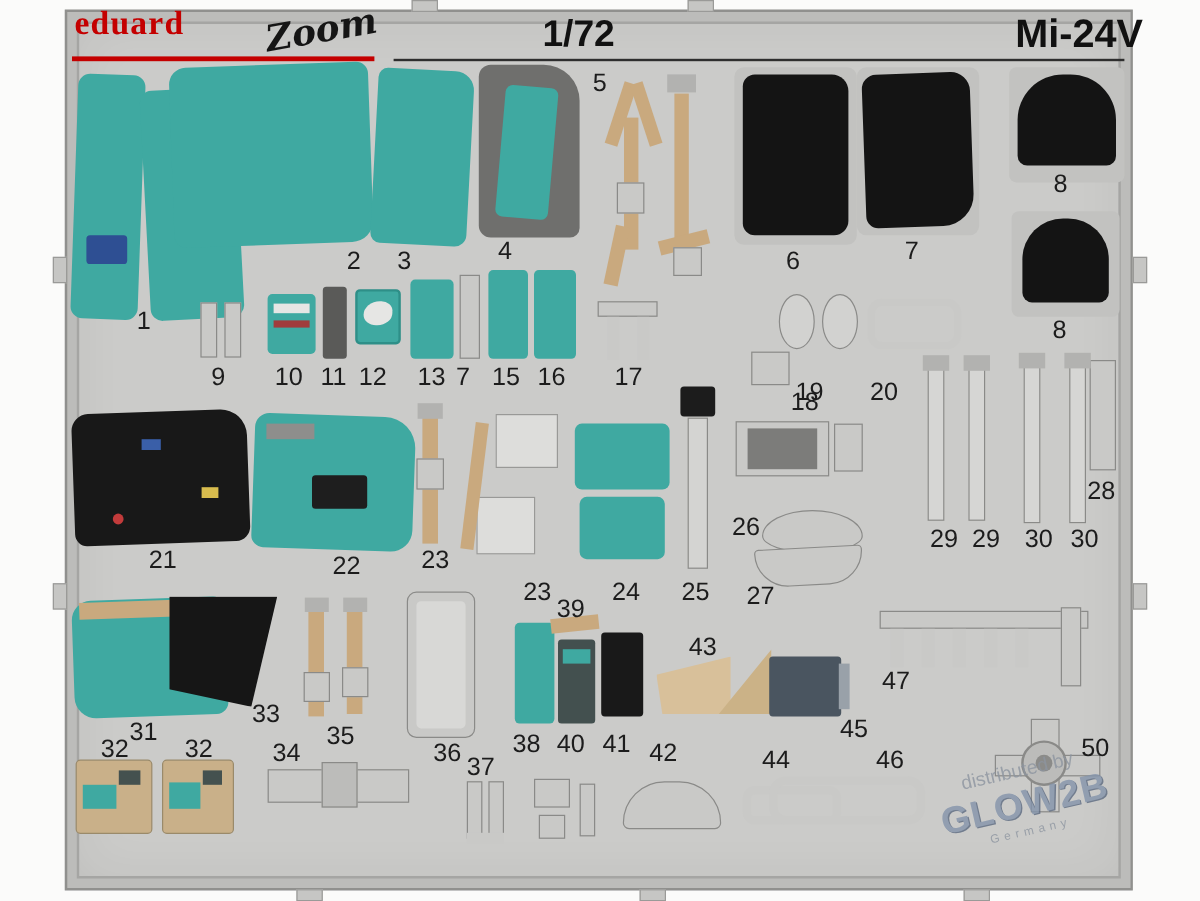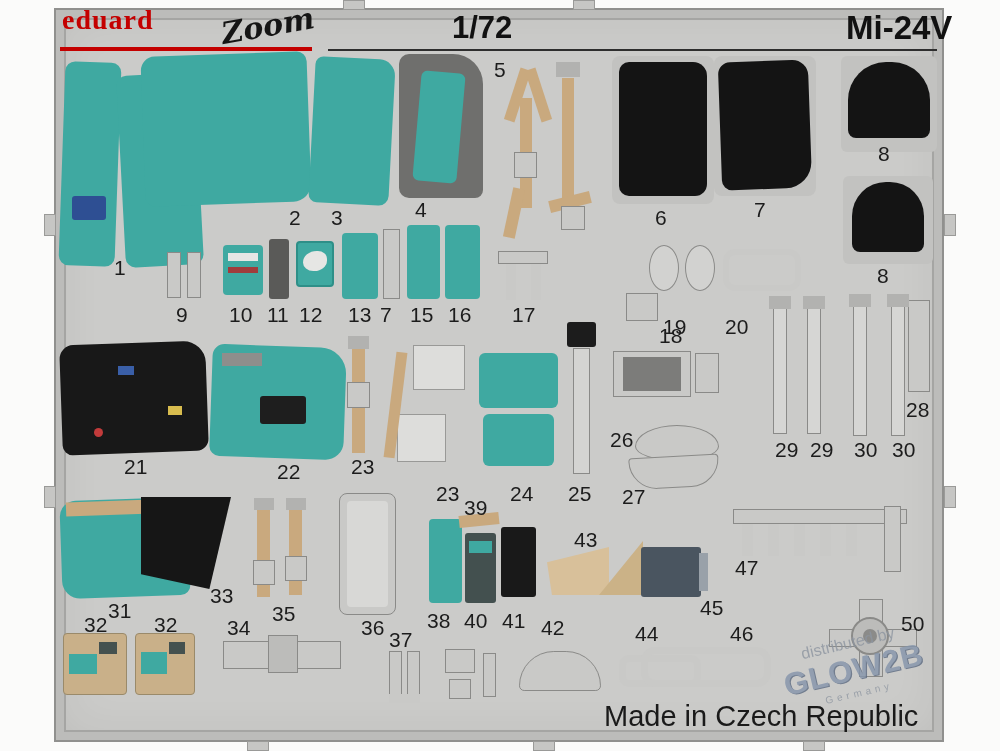--- a/index.html
+++ b/index.html
@@ -245,21 +245,20 @@
       <div class="shape" style="left: 846px; top: 524px; width: 11px; height: 32px; background: rgb(201, 201, 199);"></div>
       <div class="shape" style="left: 884px; top: 506px; width: 17px; height: 66px; background: rgb(201, 201, 199); border: 1px solid rgb(138, 138, 136);"></div>
       <div class="part-num" style="left: 735px; top: 556px;">47</div>
       <div class="shape" style="left: 829px; top: 629px; width: 88px; height: 18px; background: rgb(201, 201, 199); border: 1px solid rgb(138, 138, 136);"></div>
       <div class="shape" style="left: 859px; top: 599px; width: 24px; height: 78px; background: rgb(201, 201, 199); border: 1px solid rgb(138, 138, 136);"></div>
       <div class="shape" style="left: 851px; top: 617px; width: 38px; height: 38px; background: rgb(188, 188, 186); border-radius: 50%; border: 2px solid rgb(138, 138, 136);"></div>
       <div class="shape" style="left: 863px; top: 629px; width: 14px; height: 14px; background: rgb(139, 139, 137); border-radius: 50%;"></div>
       <div class="part-num" style="left: 901px; top: 612px;">50</div>
     </div>
 
-  <div id="madein">Made in Czech Republic</div>
 
   <div id="watermark">
     <div id="wm-1">distributed by</div>
     <div id="wm-2">GLOW2B</div>
     <div id="wm-3">Germany</div>
   </div>
 
 </div>
 
 </body></html>

